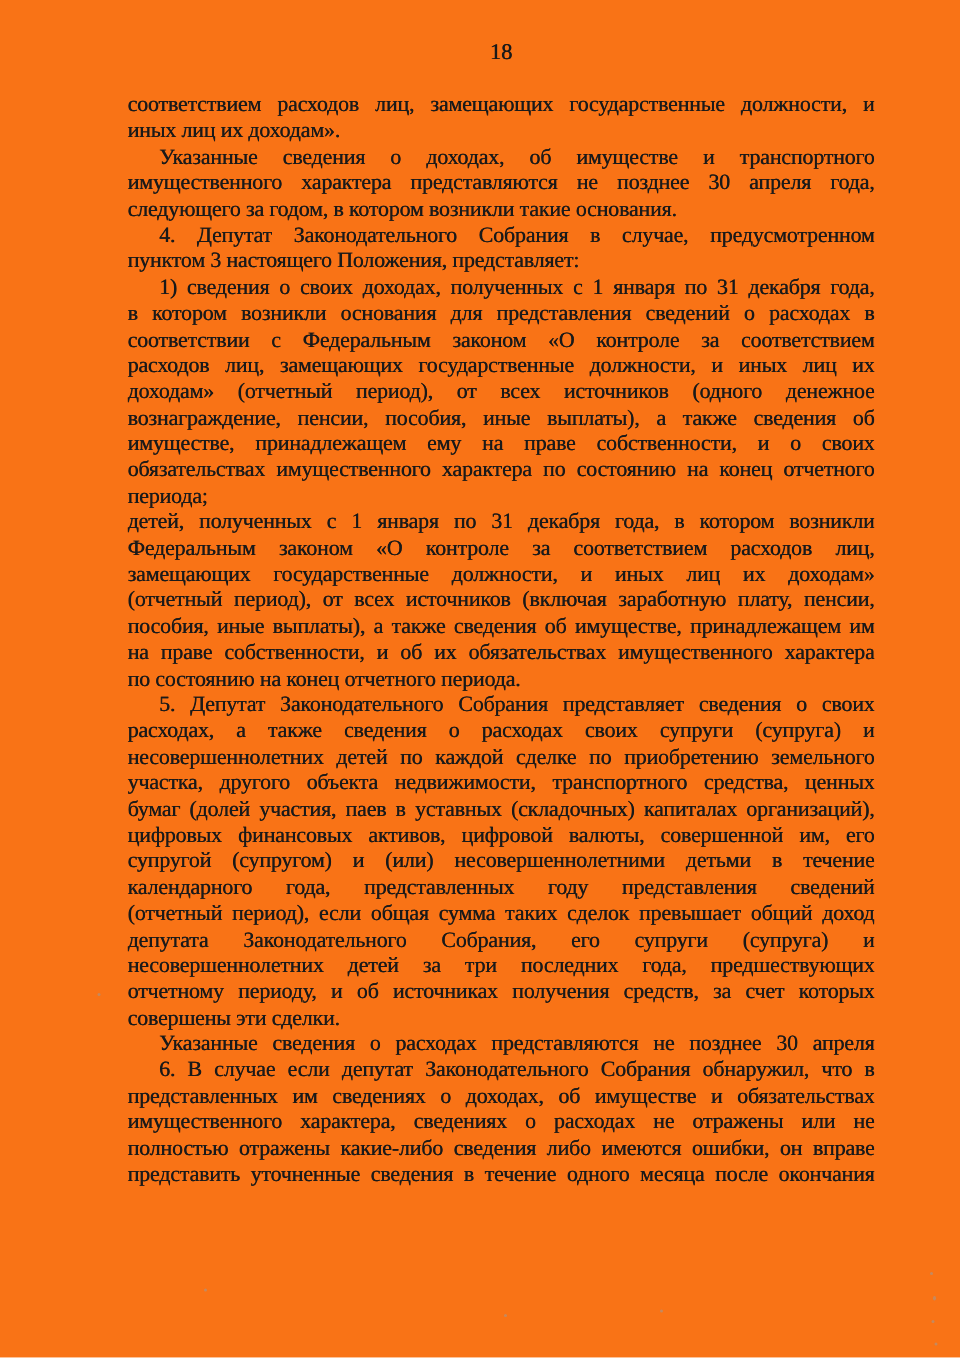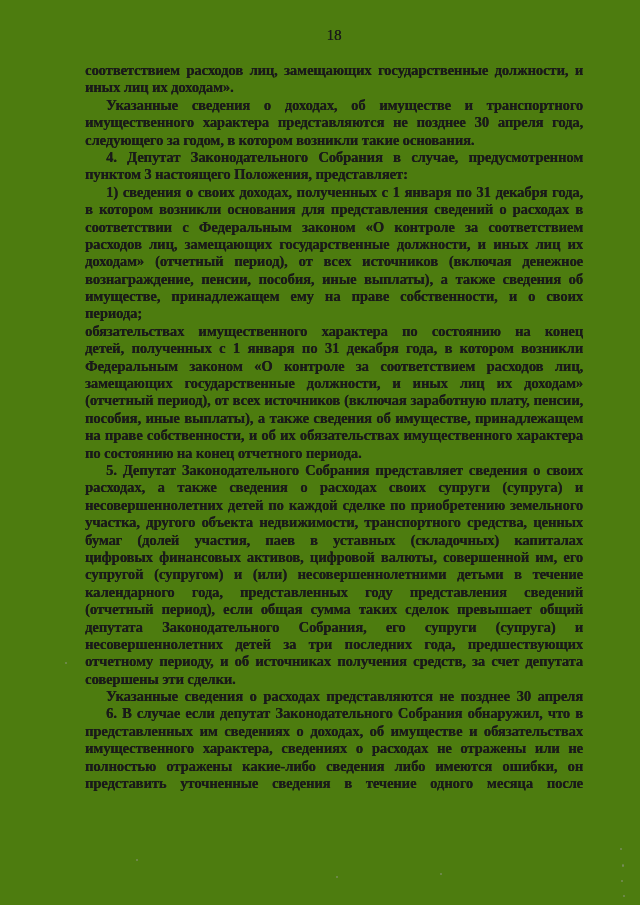--- a/index.html
+++ b/index.html
@@ -29,21 +29,20 @@
     text-align: center;
     font-size: 15px;
     line-height: 18px;
     text-shadow: 0.25px 0 0 currentColor;
   }
   .content {
     position: absolute;
     top: 62px;
     left: 85px;
     width: 498px;
-    font-weight: bold;
   }
   .paragraph {
     margin: 0;
     padding: 0;
   }
   .line {
     font-size: 14.6px;
     line-height: 17.4px;
     height: 17.4px;
     overflow: hidden;
@@ -71,21 +70,21 @@
   .speck.s3 { left: 621px; top: 880px; width: 2px; height: 2px; }
   .speck.s4 { left: 623px; top: 895px; width: 2px; height: 2px; }
   .speck.s5 { left: 336px; top: 876px; width: 2px; height: 2px; }
   .speck.s6 { left: 440px; top: 873px; width: 2px; height: 2px; }
   .speck.s7 { left: 136px; top: 859px; width: 2px; height: 2px; }
   .speck.s8 { left: 65px;  top: 662px; width: 2px; height: 2px; }
 </style>
 </head>
 <body>
 
-<div class="page" style="color: rgb(26, 26, 26); background: #4d7c0f;">
+<div class="page" style="color: rgb(26, 26, 26); background: #f97316;">
   <div class="page-number">18</div>
 
   <div class="content" id="content">
       <div class="paragraph">
         <div class="line">соответствием расходов лиц, замещающих государственные должности, и</div>
         <div class="line lastline">иных лиц их доходам».</div>
       </div>
       <div class="paragraph">
         <div class="line indent">Указанные сведения о доходах, об имуществе и транспортного</div>
         <div class="line">имущественного характера представляются не позднее 30 апреля года,</div>
@@ -93,25 +92,25 @@
       </div>
       <div class="paragraph">
         <div class="line indent">4. Депутат Законодательного Собрания в случае, предусмотренном</div>
         <div class="line lastline">пунктом 3 настоящего Положения, представляет:</div>
       </div>
       <div class="paragraph">
         <div class="line indent">1) сведения о своих доходах, полученных с 1 января по 31 декабря года,</div>
         <div class="line">в котором возникли основания для представления сведений о расходах в</div>
         <div class="line">соответствии с Федеральным законом «О контроле за соответствием</div>
         <div class="line">расходов лиц, замещающих государственные должности, и иных лиц их</div>
-        <div class="line">доходам» (отчетный период), от всех источников (включая денежное</div>
+        <div class="line">доходам» (отчетный период), от всех источников (одного денежное</div>
         <div class="line">вознаграждение, пенсии, пособия, иные выплаты), а также сведения об</div>
         <div class="line">имуществе, принадлежащем ему на праве собственности, и о своих</div>
+        <div class="line">обязательствах имущественного характера по состоянию на конец отчетного</div>
         <div class="line lastline">периода;</div>
-        <div class="line">обязательствах имущественного характера по состоянию на конец отчетного</div>
       </div>
       <div class="paragraph">
         <div class="line">детей, полученных с 1 января по 31 декабря года, в котором возникли</div>
         <div class="line">Федеральным законом «О контроле за соответствием расходов лиц,</div>
         <div class="line">замещающих государственные должности, и иных лиц их доходам»</div>
         <div class="line">(отчетный период), от всех источников (включая заработную плату, пенсии,</div>
         <div class="line">пособия, иные выплаты), а также сведения об имуществе, принадлежащем им</div>
         <div class="line">на праве собственности, и об их обязательствах имущественного характера</div>
         <div class="line lastline">по состоянию на конец отчетного периода.</div>
       </div>
@@ -120,21 +119,21 @@
         <div class="line">расходах, а также сведения о расходах своих супруги (супруга) и</div>
         <div class="line">несовершеннолетних детей по каждой сделке по приобретению земельного</div>
         <div class="line">участка, другого объекта недвижимости, транспортного средства, ценных</div>
         <div class="line">бумаг (долей участия, паев в уставных (складочных) капиталах организаций),</div>
         <div class="line">цифровых финансовых активов, цифровой валюты, совершенной им, его</div>
         <div class="line">супругой (супругом) и (или) несовершеннолетними детьми в течение</div>
         <div class="line">календарного года, представленных году представления сведений</div>
         <div class="line">(отчетный период), если общая сумма таких сделок превышает общий доход</div>
         <div class="line">депутата Законодательного Собрания, его супруги (супруга) и</div>
         <div class="line">несовершеннолетних детей за три последних года, предшествующих</div>
-        <div class="line">отчетному периоду, и об источниках получения средств, за счет депутата</div>
+        <div class="line">отчетному периоду, и об источниках получения средств, за счет которых</div>
         <div class="line lastline">совершены эти сделки.</div>
       </div>
       <div class="paragraph">
         <div class="line indent">Указанные сведения о расходах представляются не позднее 30 апреля</div>
       </div>
       <div class="paragraph">
         <div class="line indent">6. В случае если депутат Законодательного Собрания обнаружил, что в</div>
         <div class="line">представленных им сведениях о доходах, об имуществе и обязательствах</div>
         <div class="line">имущественного характера, сведениях о расходах не отражены или не</div>
         <div class="line">полностью отражены какие-либо сведения либо имеются ошибки, он вправе</div>

